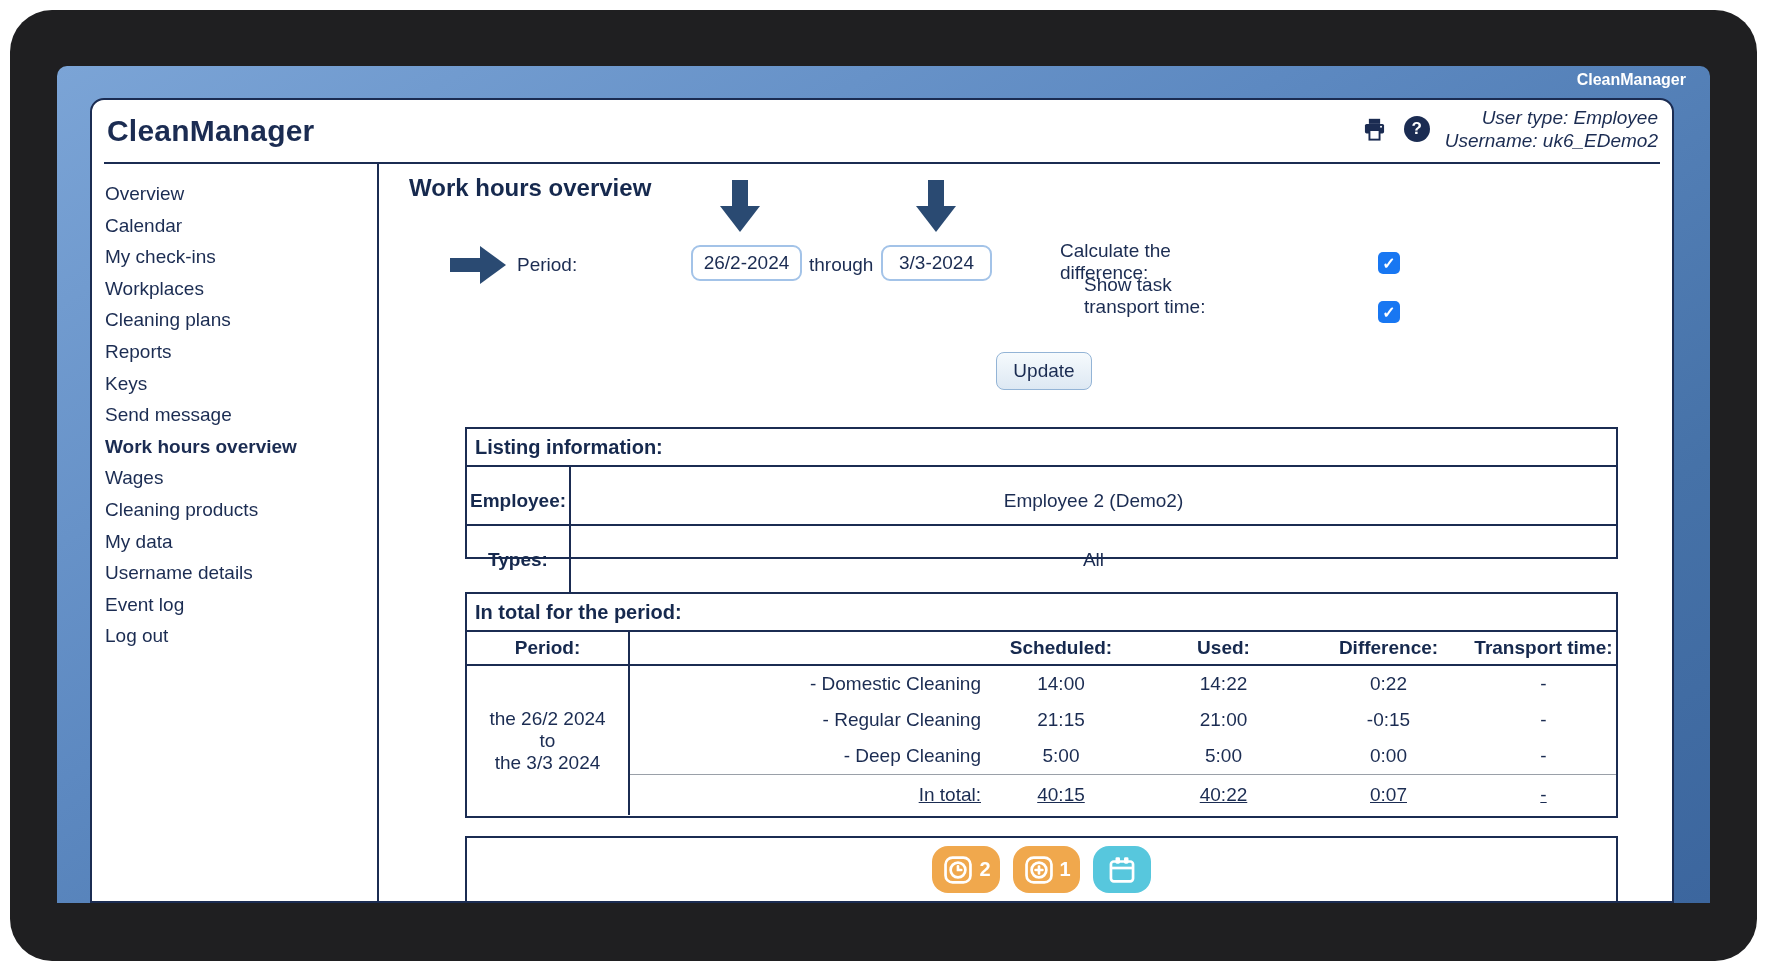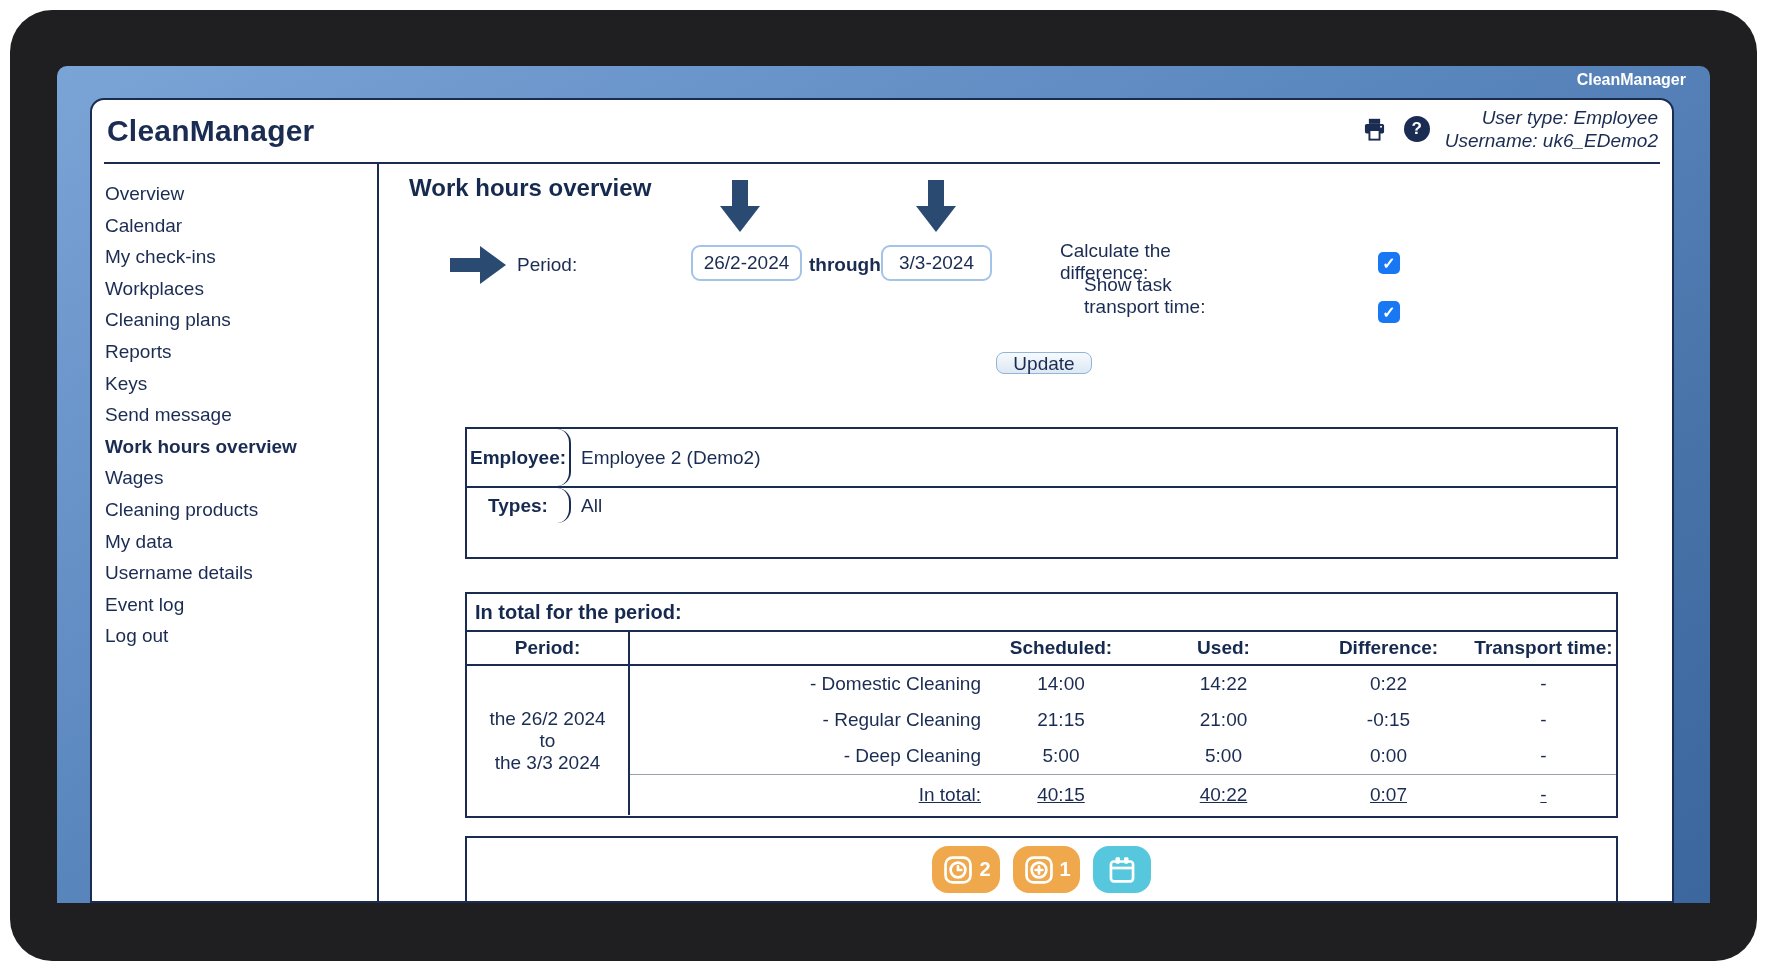--- a/index.html
+++ b/index.html
@@ -32,33 +32,33 @@
   .page-title { position:absolute; left:14px; top:10px; font-size:24px; font-weight:bold; color:#16294e; }
   .arrow { position:absolute; }
   .arrow svg { display:block; }
 
   .row-label { position:absolute; color:#1b2c52; font-size:19px; }
   .date-input { position:absolute; width:111px; height:36px; border:2px solid #a3c3e8; border-radius:9px;
                 color:#1b2c52; font-size:19px; font-family:"Liberation Sans",sans-serif; text-align:center; background:#fff; }
   .opt-label { position:absolute; width:165px; color:#1b2c52; font-size:19px; line-height:22px; }
   .checkbox { position:absolute; width:22px; height:22px; background:#1877f2; border-radius:5px; color:#fff;
               display:flex; align-items:center; justify-content:center; font-size:16px; font-weight:bold; cursor:pointer; }
-  .update-btn { position:absolute; left:601px; top:188px; width:96px; height:22px; border:1.5px solid #93b4d6;
+  .update-btn { position:absolute; left:601px; top:188px; width:96px; height:38px; border:1.5px solid #93b4d6;
                 border-radius:8px; background:linear-gradient(#f6fafd,#dde8f3); color:#1b2c52; font-size:19px;
                 font-family:"Liberation Sans",sans-serif; cursor:pointer; }
 
   
   .tbl { position:absolute; left:70px; width:1153px; border:2px solid #1b2c52; background:#fff; }
   .tbl-title { font-size:20px; font-weight:bold; color:#16294e; padding:7px 8px 6px 8px; border-bottom:2px solid #1b2c52; }
   .listing { top:263px; height:132px; }
   .l-row { display:grid; grid-template-columns:104px 1fr; }
   .l-row + .l-row { border-top:2px solid #1b2c52; }
   .l-label { display:flex; align-items:center; justify-content:center; font-weight:bold; color:#16294e;
-             font-size:19px; border-right:2px solid #1b2c52; text-align:center;border-radius:14px; }
-  .l-val { padding:6px 10px; color:#1b2c52; font-size:19px; line-height:23px; display:flex; flex-direction:column; justify-content:center; }
+             font-size:19px; border-right:2px solid #1b2c52; text-align:center; }
+  .l-val { padding:22px 10px; color:#1b2c52; font-size:19px; line-height:23px; display:flex; justify-content:center; }
   .l-row.emp { height:57px; } .l-row.typ { height:24px; }
 
   .totals { top:428px; height:226px; }
   .t-cols { display:grid; grid-template-columns:163px 1fr 160px 165px 165px 145px; align-items:center;
             height:34px; border-bottom:2px solid #1b2c52; color:#16294e; font-weight:bold; font-size:19px; }
   .t-cols .c0 { text-align:center; align-self:stretch; display:flex; align-items:center; justify-content:center; border-right:2px solid #1b2c52; }
   .t-cols .cnum { text-align:center; }
   .t-body { display:flex; height:149px; }
   .period-cell { width:163px; flex:none; border-right:2px solid #1b2c52; display:flex; flex-direction:column;
                  align-items:center; justify-content:center; color:#1b2c52; font-size:19px; line-height:22px; text-align:center; }
@@ -147,31 +147,32 @@
           </div>
           <div class="arrow" style="left:55px; top:81px;">
             <svg width="58" height="40" viewBox="0 0 58 40">
                 <rect x="0" y="13" width="32" height="14" fill="#2a4a72"></rect>
                 <polygon points="30,1 30,39 56,20" fill="#2a4a72"></polygon>
               </svg>
           </div>
 
           <div class="row-label" style="left:122px; top:90px;">Period:</div>
           <input class="date-input" style="left: 296px; top: 81px;" value="26/2-2024">
-          <div class="row-label" style="left:414px; top:90px;font-weight:bold;">through</div>
+          <div class="row-label" style="left:414px; top:90px;">through</div>
           <input class="date-input" style="left: 486px; top: 81px;" value="3/3-2024">
 
           <div class="opt-label" style="left:665px; top:76px;">Calculate the difference:</div>
           <div class="checkbox" style="left:983px; top:88px;">✓</div>
           <div class="opt-label" style="left:665px; top:110px;margin-left:24px;">Show task transport time:</div>
           <div class="checkbox" style="left:983px; top:137px;">✓</div>
 
           <button class="update-btn">Update</button>
 
           <div class="tbl listing">
+            <div class="tbl-title">Listing information:</div>
             <div class="l-row emp">
               <div class="l-label">Employee:</div>
               <div class="l-val">
                 <div>Employee 2 (Demo2)</div>
               </div>
             </div>
             <div class="l-row typ">
               <div class="l-label">Types:</div>
               <div class="l-val">
                 <div>All</div>

